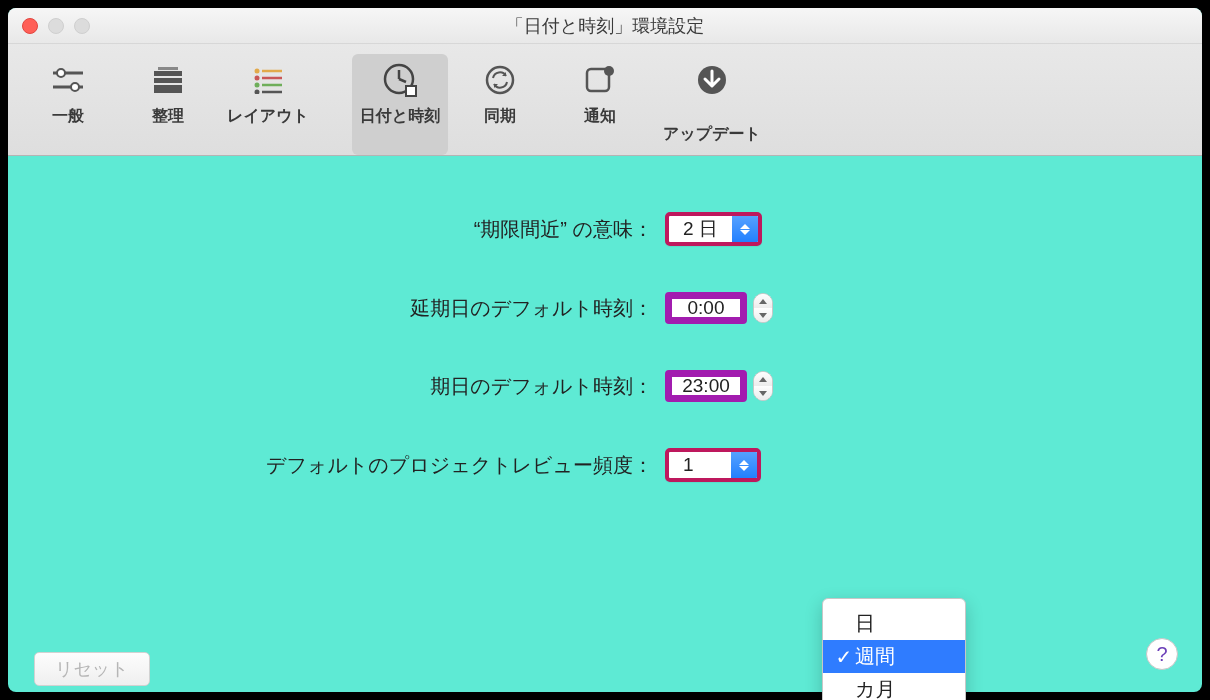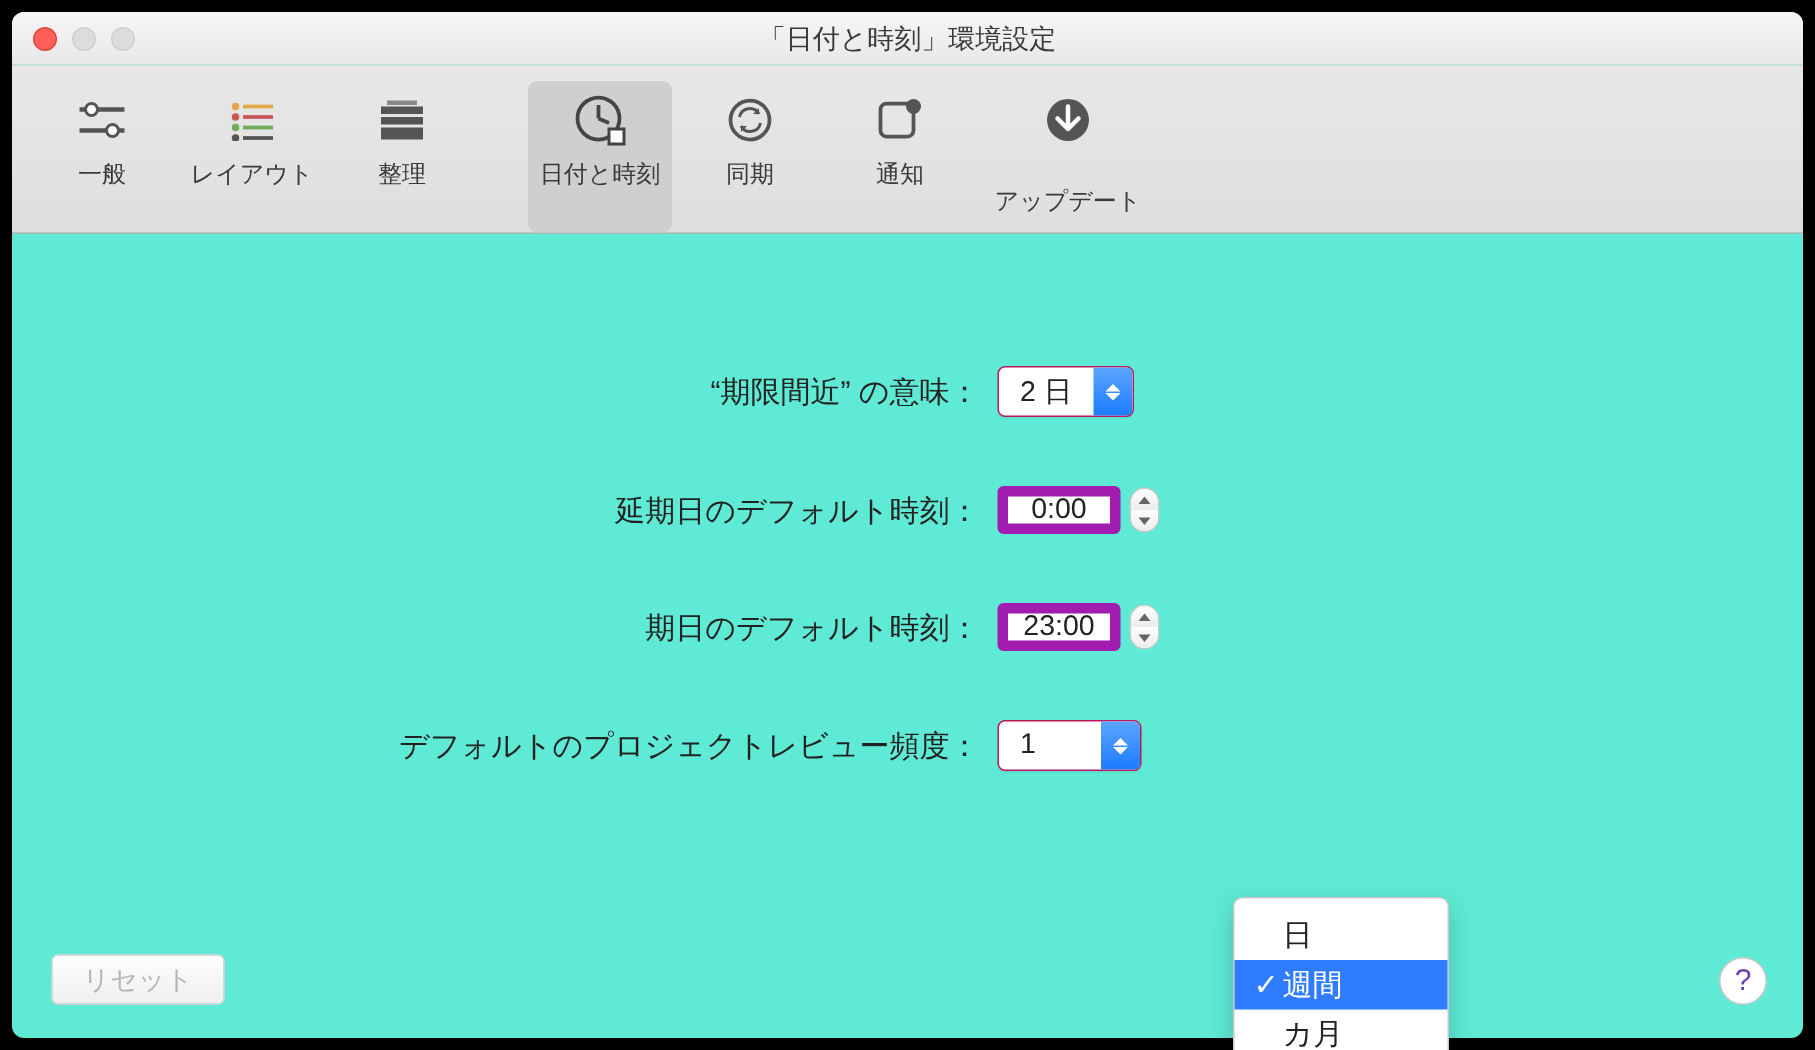--- a/index.html
+++ b/index.html
@@ -52,20 +52,21 @@
     .title {
       font-size: 18px;
       color: #3a3a3a;
     }
     .toolbar {
       display: flex;
       padding: 10px 12px 0 12px;
       gap: 4px;
       background: linear-gradient(#e8e8e8, #dedede);
       border-bottom: 1px solid #b4b4b4;
+      font-weight: bold;
     }
     .toolbar-item {
       width: 96px;
       display: flex;
       flex-direction: column;
       align-items: center;
       padding: 6px 4px 10px;
       border-radius: 6px;
       cursor: default;
     }
@@ -80,21 +81,21 @@
       margin-bottom: 6px;
     }
     .toolbar-label {
       font-size: 16px;
       color: #3a3a3a;
       white-space: nowrap;
     }
     .content {
       flex: 1;
       position: relative;
-      padding: 88px 40px 40px;
+      padding: 56px 40px 40px;
     }
     .form-row {
       display: flex;
       align-items: center;
       justify-content: center;
       margin-bottom: 46px;
     }
     .form-label {
       width: 540px;
       text-align: right;
@@ -106,21 +107,21 @@
       width: 420px;
       display: flex;
       align-items: center;
       gap: 0;
     }
     .popup {
       display: inline-flex;
       align-items: center;
       height: 34px;
       background: #fff;
-      border: 1px solid #be185d;
+      border: 4px solid #be185d;
       border-radius: 5px;
       overflow: hidden;
       box-shadow: 0 1px 1px rgba(0,0,0,0.05);
     }
     .popup .popup-value {
       padding: 0 14px;
       font-size: 19px;
       color: #222;
     }
     .popup .popup-arrows {
@@ -198,21 +199,21 @@
       visibility: hidden;
     }
     .dropdown-item.selected {
       background: #2f7cff;
       color: #fff;
     }
     .dropdown-item.selected .check { visibility: visible; }
     .reset-btn {
       position: absolute;
       left: 26px;
-      bottom: 22px;
+      bottom: 6px;
       height: 34px;
       padding: 0 20px;
       background: linear-gradient(#fdfdfd,#efefef);
       border: 1px solid #d2d2d2;
       border-radius: 5px;
       font-size: 18px;
       color: #b6b6b6;
     }
     .help-btn {
       position: absolute;
@@ -247,43 +248,43 @@
           <line x1="2" y1="6" x2="32" y2="6" stroke="#555" stroke-width="3"></line>
           <circle cx="10" cy="6" r="4" fill="#fff" stroke="#555" stroke-width="2"></circle>
           <line x1="2" y1="20" x2="32" y2="20" stroke="#555" stroke-width="3"></line>
           <circle cx="24" cy="20" r="4" fill="#fff" stroke="#555" stroke-width="2"></circle>
         </svg>
       </div>
       <div class="toolbar-label">一般</div>
     </div>
     <div class="toolbar-item">
       <div class="toolbar-icon">
+        <svg width="32" height="30" viewBox="0 0 32 30">
+          <rect x="2" y="6" width="28" height="5" fill="#555"></rect>
+          <rect x="2" y="13" width="28" height="5" fill="#555"></rect>
+          <rect x="2" y="20" width="28" height="8" fill="#555"></rect>
+          <rect x="6" y="2" width="20" height="3" fill="#888"></rect>
+        </svg>
+      </div>
+      <div class="toolbar-label">整理</div>
+    </div>
+    <div class="toolbar-item">
+      <div class="toolbar-icon">
         <svg width="32" height="28" viewBox="0 0 32 28">
           <circle cx="5" cy="5" r="2.5" fill="#e2a94a"></circle>
             <line x1="10" y1="5" x2="30" y2="5" stroke="#e2a94a" stroke-width="2.5"></line>
           <circle cx="5" cy="12" r="2.5" fill="#c95757"></circle>
             <line x1="10" y1="12" x2="30" y2="12" stroke="#c95757" stroke-width="2.5"></line>
           <circle cx="5" cy="19" r="2.5" fill="#6fae5a"></circle>
             <line x1="10" y1="19" x2="30" y2="19" stroke="#6fae5a" stroke-width="2.5"></line>
           <circle cx="5" cy="26" r="2.5" fill="#555"></circle>
             <line x1="10" y1="26" x2="30" y2="26" stroke="#555" stroke-width="2.5"></line>
         </svg>
       </div>
       <div class="toolbar-label">レイアウト</div>
-    </div>
-    <div class="toolbar-item">
-      <div class="toolbar-icon">
-        <svg width="32" height="30" viewBox="0 0 32 30">
-          <rect x="2" y="6" width="28" height="5" fill="#555"></rect>
-          <rect x="2" y="13" width="28" height="5" fill="#555"></rect>
-          <rect x="2" y="20" width="28" height="8" fill="#555"></rect>
-          <rect x="6" y="2" width="20" height="3" fill="#888"></rect>
-        </svg>
-      </div>
-      <div class="toolbar-label">整理</div>
     </div>
     <div class="toolbar-item selected">
       <div class="toolbar-icon">
         <svg width="36" height="36" viewBox="0 0 36 36">
           <circle cx="17" cy="17" r="14" fill="none" stroke="#444" stroke-width="2.5"></circle>
           <line x1="17" y1="17" x2="17" y2="8" stroke="#444" stroke-width="2.5"></line>
           <line x1="17" y1="17" x2="24" y2="20" stroke="#444" stroke-width="2.5"></line>
           <rect x="24" y="24" width="10" height="10" fill="#fff" stroke="#444" stroke-width="2"></rect>
         </svg>
       </div>

